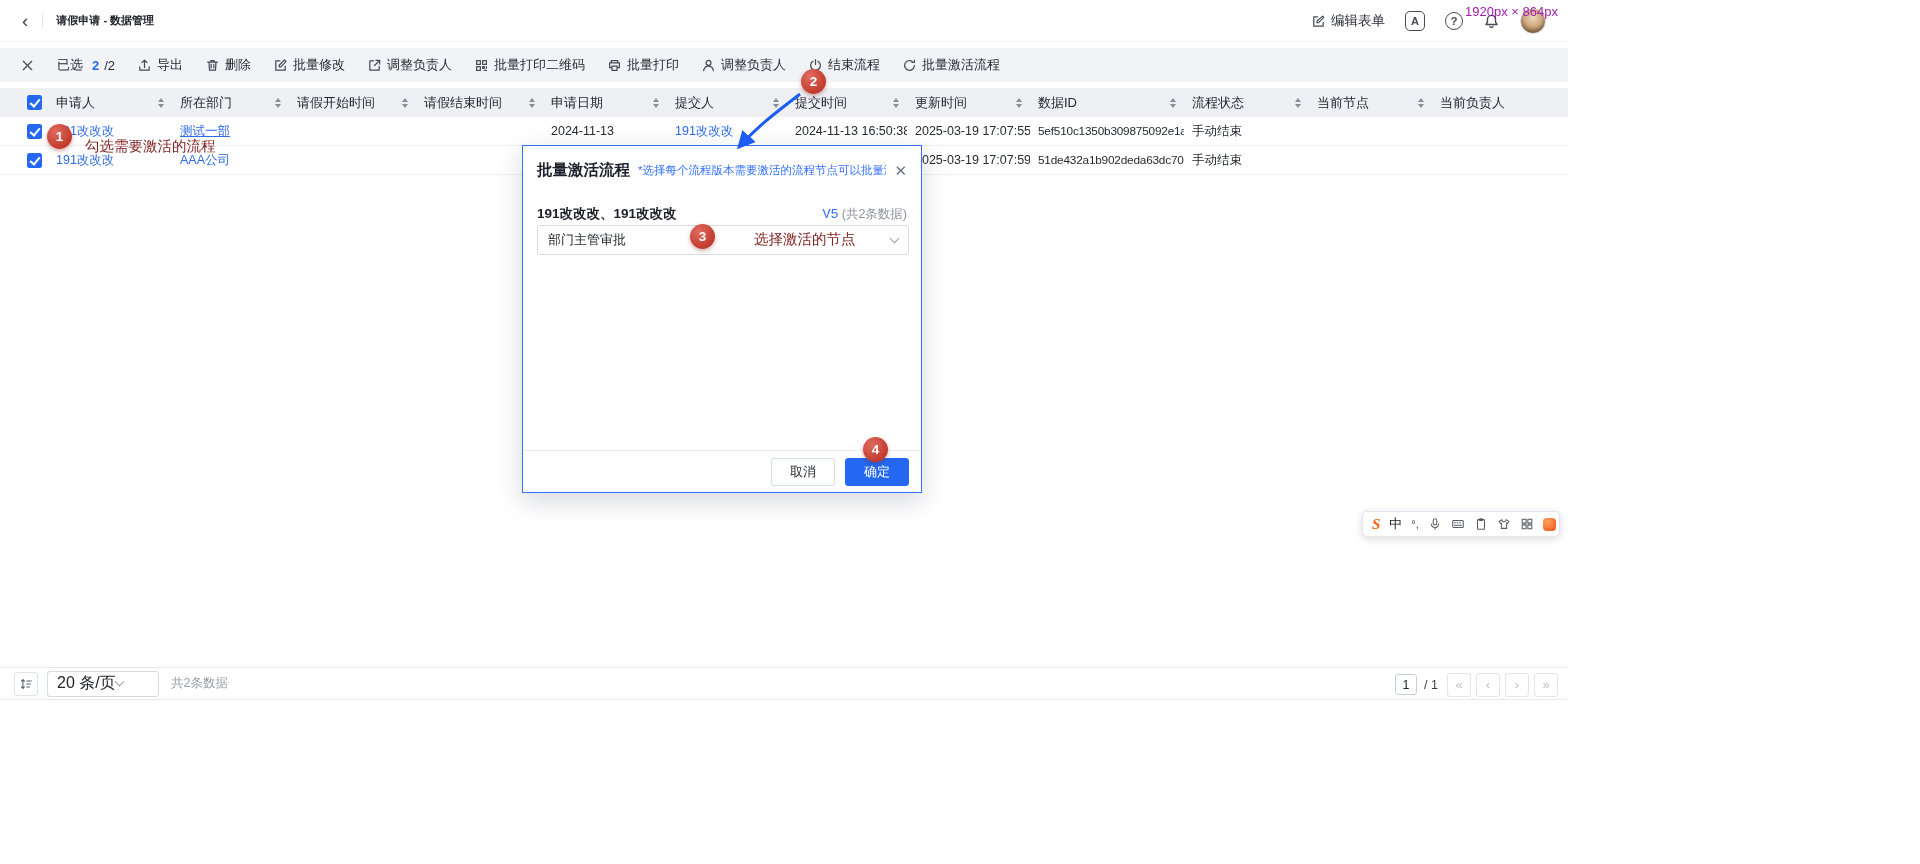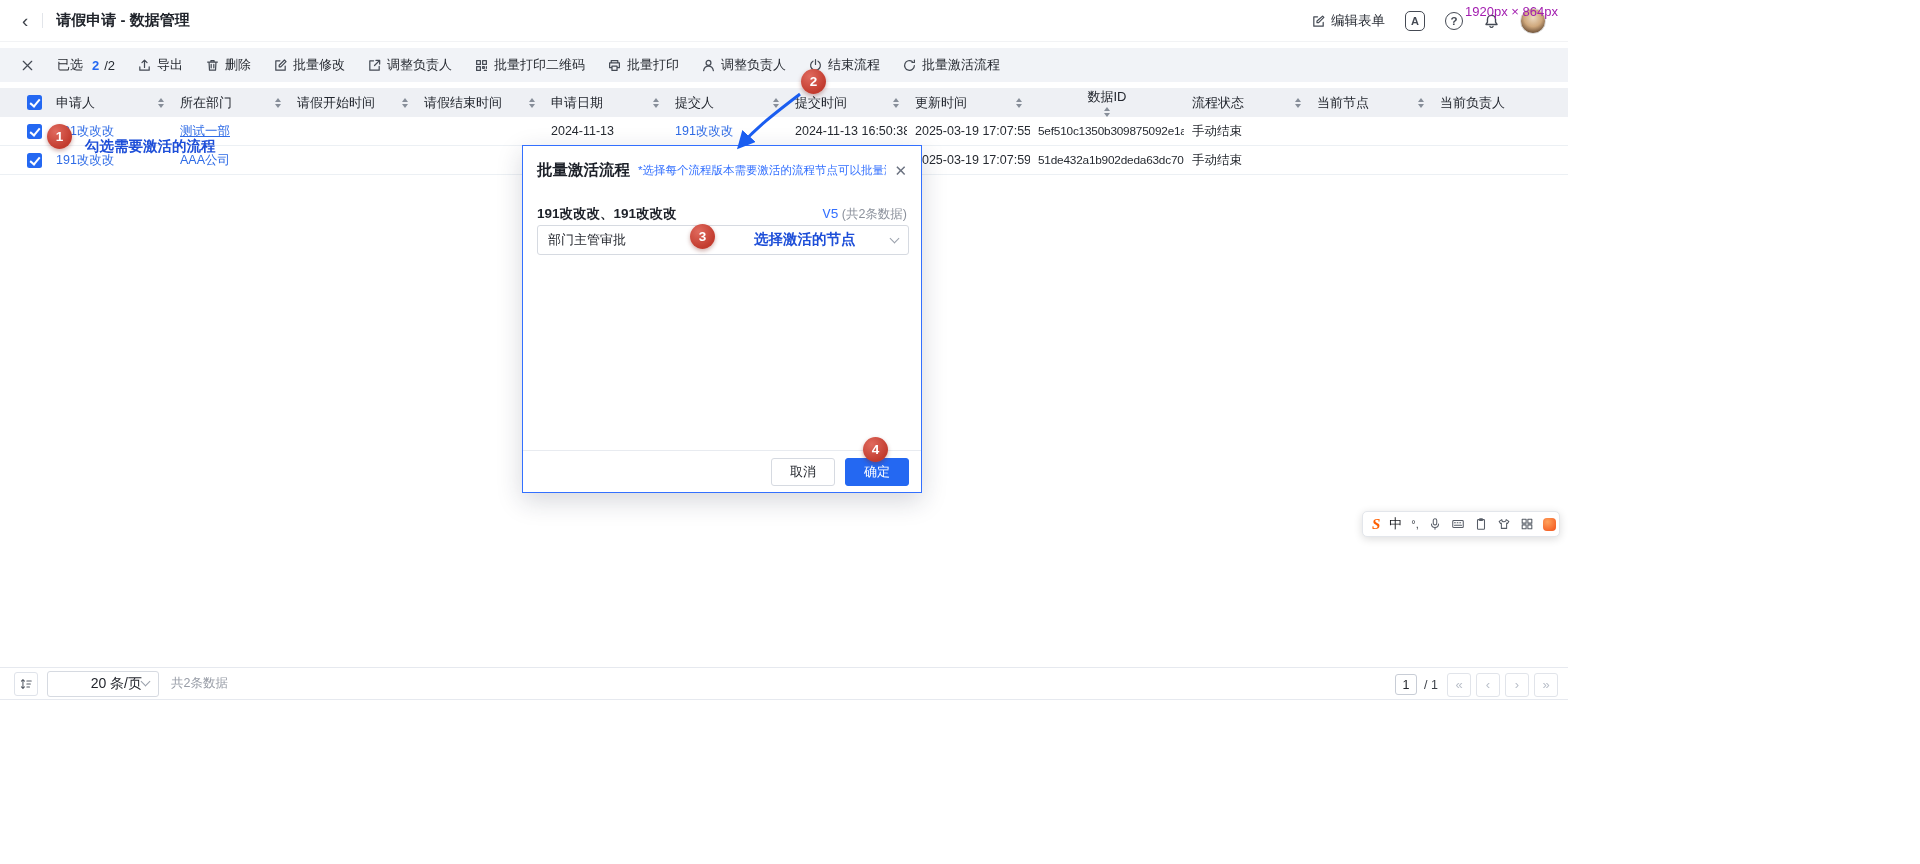--- a/index.html
+++ b/index.html
@@ -8,21 +8,21 @@
     font-family: "Liberation Sans", "DejaVu Sans", sans-serif;
     background: #fff; color: #23262d;
   }
   .canvas { position: relative; width: 1920px; height: 864px; background: #fff; overflow: hidden; }
   .app { position: absolute; left: 0; top: 0; width: 1568px; height: 864px; }
 
   
   .top-header { position: absolute; left: 0; top: 0; width: 1568px; height: 42px; background: #fff; display: flex; align-items: center; border-bottom: 1px solid #f2f3f5; }
   .back { margin-left: 22px; font-size: 19px; color: #3c414a; line-height: 1; cursor: pointer; }
   .hdr-divider { width: 1px; height: 15px; background: #e2e5ea; margin: 0 13px 0 14px; }
-  .page-title { font-size: 15px; font-weight: bold; color: #20242b; }
+  .page-title { font-size: 11px; font-weight: bold; color: #20242b; }
   .header-right { position: absolute; right: 22px; top: 0; height: 42px; display: flex; align-items: center; gap: 20px; }
   .edit-form { display: flex; gap: 5px; align-items: center; font-size: 13.5px; color: #2a2e36; cursor: pointer; }
   .iconbox { width: 20px; height: 20px; border: 1.5px solid #454a54; border-radius: 5px; display: flex; align-items: center; justify-content: center; font-size: 11px; font-weight: bold; color: #454a54; }
   .circlebox { width: 18px; height: 18px; border: 1.5px solid #454a54; border-radius: 50%; display: flex; align-items: center; justify-content: center; font-size: 11.5px; font-weight: bold; color: #454a54; }
   .avatar { width: 26px; height: 26px; border-radius: 50%; border: 1px solid #dcdcdc; background: radial-gradient(circle at 50% 36%, #ecd9c0 0%, #cfa87c 46%, #6e5138 80%); }
   .dim-label { position: absolute; right: 10px; top: 4px; font-size: 13px; color: #a21caf; z-index: 70; }
 
   
   .toolbar { position: absolute; left: 0; top: 48px; width: 1568px; height: 34px; background: #f1f3f7; display: flex; align-items: center; gap: 22px; padding-left: 20px; font-size: 13px; color: #262a31; }
   .tb-item { display: flex; align-items: center; gap: 5px; cursor: pointer; white-space: nowrap; }
@@ -33,21 +33,21 @@
   .thead { position: absolute; left: 0; top: 88px; width: 1568px; height: 29px; background: #eef0f4; font-size: 13px; color: #22262e; }
   .th { position: absolute; top: 0; height: 29px; display: flex; align-items: center; justify-content: space-between; padding: 0 8px; }
   .sort { display: flex; flex-direction: column; gap: 2px; cursor: pointer; }
   .sort i { display: block; width: 0; height: 0; border-left: 3.5px solid transparent; border-right: 3.5px solid transparent; }
   .sort .up { border-bottom: 4px solid #878e99; }
   .sort .down { border-top: 4px solid #878e99; }
   .col-0 { left: 48px;  width: 124px; justify-content: space-between; } .col-1 { left: 172px; width: 117px; }
   .col-2 { left: 289px; width: 127px; } .col-3 { left: 416px; width: 127px; }
   .col-4 { left: 543px; width: 124px; } .col-5 { left: 667px; width: 120px; }
   .col-6 { left: 787px; width: 120px; } .col-7 { left: 907px; width: 123px; }
-  .col-8 { left: 1030px; width: 154px; flex-direction: column; } .col-9 { left: 1184px; width: 125px; }
+  .col-8 { left: 1030px; width: 154px; } .col-9 { left: 1184px; width: 125px; }
   .col-10 { left: 1309px; width: 123px; } .col-11 { left: 1432px; width: 136px; }
   .row { position: absolute; left: 0; width: 1568px; height: 29px; background: #fff; border-bottom: 1px solid #ecf0f4; }
   .row1 { top: 117px; } .row2 { top: 146px; }
   .cell { position: absolute; top: 0; height: 29px; line-height: 28px; padding-left: 8px; font-size: 12.5px; white-space: nowrap; overflow: hidden; color: #262a31; }
   .cell.link { color: #2e6be6; cursor: pointer; }
   .cell.u { text-decoration: underline; }
   .cell.id { font-size: 11.8px; letter-spacing: -0.2px; }
   .cb-wrap { position: absolute; left: 27px; top: 7px; }
   .cb { width: 15px; height: 15px; background: #2468f2; border-radius: 2.5px; position: relative; display: inline-block; cursor: pointer; }
   .cb::after { content: ""; position: absolute; left: 5px; top: 2px; width: 4px; height: 8px; border: solid #fff; border-width: 0 2px 2px 0; transform: rotate(40deg); }
@@ -67,37 +67,37 @@
   .btn { height: 28px; padding: 0 18px; border-radius: 3px; font-size: 13px; cursor: pointer; font-family: inherit; }
   .btn-cancel { background: #fff; border: 1px solid #d6dae1; color: #23262d; }
   .btn-confirm { background: #2468f2; border: 1px solid #2468f2; color: #fff; }
 
   
   .step { position: absolute; width: 25px; height: 25px; border-radius: 50%; background: radial-gradient(circle at 35% 30%, #e06a5e 0%, #c23b2e 70%); color: #fff; font-size: 13.5px; font-weight: bold; display: flex; align-items: center; justify-content: center; z-index: 60; box-shadow: 0 2px 4px rgba(120,30,20,.35); }
   #step1 { left: 47px;  top: 124px; }
   #step2 { left: 801px; top: 69px; }
   #step3 { left: 690px; top: 224px; }
   #step4 { left: 863px; top: 437px; }
-  .anno-text { position: absolute; z-index: 60; color: #1d4ed8; font-weight: bold; font-size: 14.5px; white-space: nowrap; }
+  .anno-text { position: absolute; z-index: 60; color: #7f1d1d; font-weight: normal; font-size: 14.5px; white-space: nowrap; }
   #anno1 { left: 85px;  top: 137px; }
   #anno3 { left: 754px; top: 230px; }
   .anno-arrow { position: absolute; left: 712px; top: 82px; z-index: 58; }
 
   
   .ime-bar { position: absolute; left: 1362px; top: 511px; width: 198px; height: 26px; background: #fff; border: 1px solid #e3e6eb; border-radius: 5px; box-shadow: 0 2px 8px rgba(0,0,0,.14); display: flex; align-items: center; gap: 9px; padding: 0 9px; z-index: 40; }
   .sogou-s { font-weight: 900; font-size: 15px; color: #ff5f00; font-family: "Liberation Serif", serif; font-style: italic; line-height: 1; cursor: pointer; }
   .ime-mode { font-size: 13px; color: #17191d; cursor: pointer; }
   .ime-punct { font-size: 11px; color: #3a3f47; cursor: pointer; }
   .ime-ic { width: 14px; height: 14px; stroke: #565c66; fill: none; stroke-width: 1.2; stroke-linecap: round; stroke-linejoin: round; cursor: pointer; flex: none; }
   .ime-orange { width: 13px; height: 13px; border-radius: 4px; background: radial-gradient(circle at 35% 30%, #ffa25c, #f25019); cursor: pointer; flex: none; }
 
   
   .pagebar { position: absolute; left: 0; top: 667px; width: 1568px; height: 33px; background: #fff; border-top: 1px solid #e6e9ef; border-bottom: 1px solid #e6e9ef; display: flex; align-items: center; }
   .sort-btn { width: 24px; height: 24px; border: 1px solid #dfe3ea; border-radius: 3px; margin-left: 14px; display: flex; align-items: center; justify-content: center; cursor: pointer; flex: none; }
-  .size-select { width: 112px; height: 26px; border: 1px solid #d6dae1; border-radius: 3px; margin-left: 9px; display: flex; align-items: center; justify-content: flex-end; padding: 0 9px; font-size: 14px; cursor: pointer; background: #fff; }
+  .size-select { width: 112px; height: 26px; border: 1px solid #d6dae1; border-radius: 3px; margin-left: 9px; display: flex; align-items: center; justify-content: flex-start; padding: 0 9px; font-size: 16px; cursor: pointer; background: #fff; }
   .total-text { margin-left: 12px; color: #979ca6; font-size: 12.5px; }
   .page-right { position: absolute; right: 10px; top: 0; height: 33px; display: flex; align-items: center; gap: 5px; }
   .page-input { width: 22px; height: 21px; border: 1px solid #c8cdd6; border-radius: 3px; display: flex; align-items: center; justify-content: center; font-size: 12.5px; background: #fff; }
   .page-total { font-size: 12.5px; color: #3a3f47; margin: 0 4px 0 2px; }
   .nav-btn { width: 24px; height: 24px; border: 1px solid #e1e4ea; border-radius: 3px; display: flex; align-items: center; justify-content: center; color: #b9bfc9; font-size: 13px; background: #fff; cursor: pointer; }
 </style>
 </head>
 <body>
 
 <div class="canvas">

